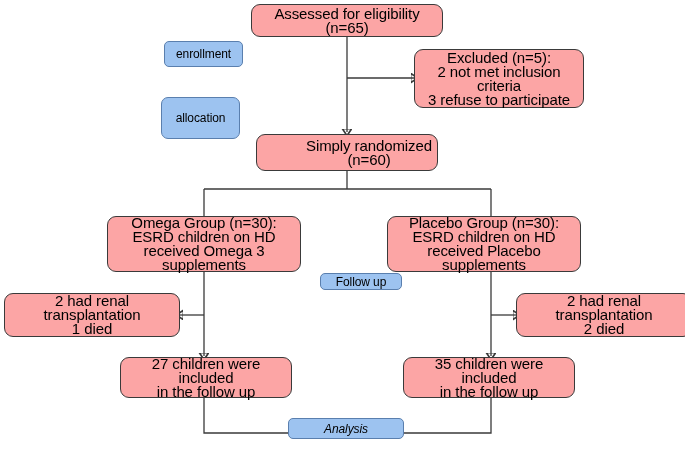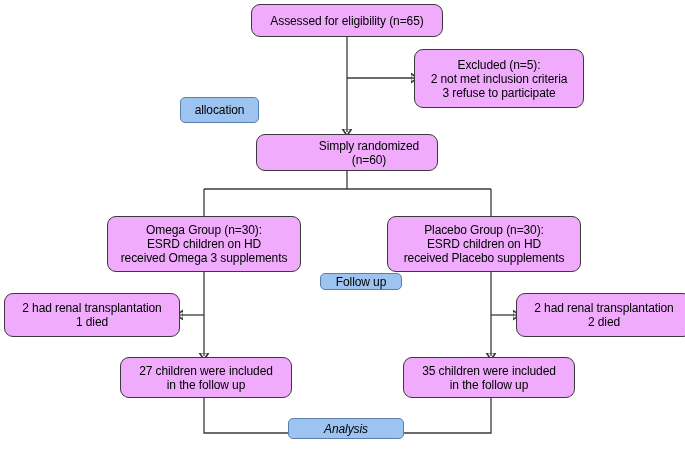--- a/index.html
+++ b/index.html
@@ -17,23 +17,23 @@
   }
   .node {
     position: absolute;
     box-sizing: border-box;
     display: flex;
     align-items: center;
     justify-content: center;
     text-align: center;
     border: 1px solid #3a3a3a;
     border-radius: 9px;
-    background: #f0abfc;
+    background: #fca5a5;
     color: #000000;
-    font-size: 12px;
+    font-size: 15px;
     line-height: 14px;
     letter-spacing: -0.1px;
     white-space: pre-line;
     padding: 2px 4px;
   }
   .node.stage {
     background: #9dc3f0;
     border: 1px solid #5a7fae;
     border-radius: 5px;
     font-size: 12px;
@@ -111,20 +111,21 @@
 
   <div class="node" style="left:516px; top:293px; width:176px; height:44px;">2 had renal transplantation
 2 died</div>
 
   <div class="node" style="left:120px; top:357px; width:172px; height:41px;">27 children were included
 in the follow up</div>
 
   <div class="node" style="left:403px; top:357px; width:172px; height:41px;">35 children were included
 in the follow up</div>
 
+  <div class="node stage" style="left:164px; top:41px; width:79px; height:26px;">enrollment</div>
 
-  <div class="node stage" style="left:180px; top:97px; width:79px; height:26px;">allocation</div>
+  <div class="node stage" style="left:161px; top:97px; width:79px; height:42px;border-radius:7px;">allocation</div>
 
   <div class="node stage" style="left:320px; top:273px; width:82px; height:17px;">Follow up</div>
 
   <div class="node stage" style="left:288px; top:418px; width:116px; height:21px;font-style:italic;">Analysis</div>
 
 </div>
 
 </body></html>

